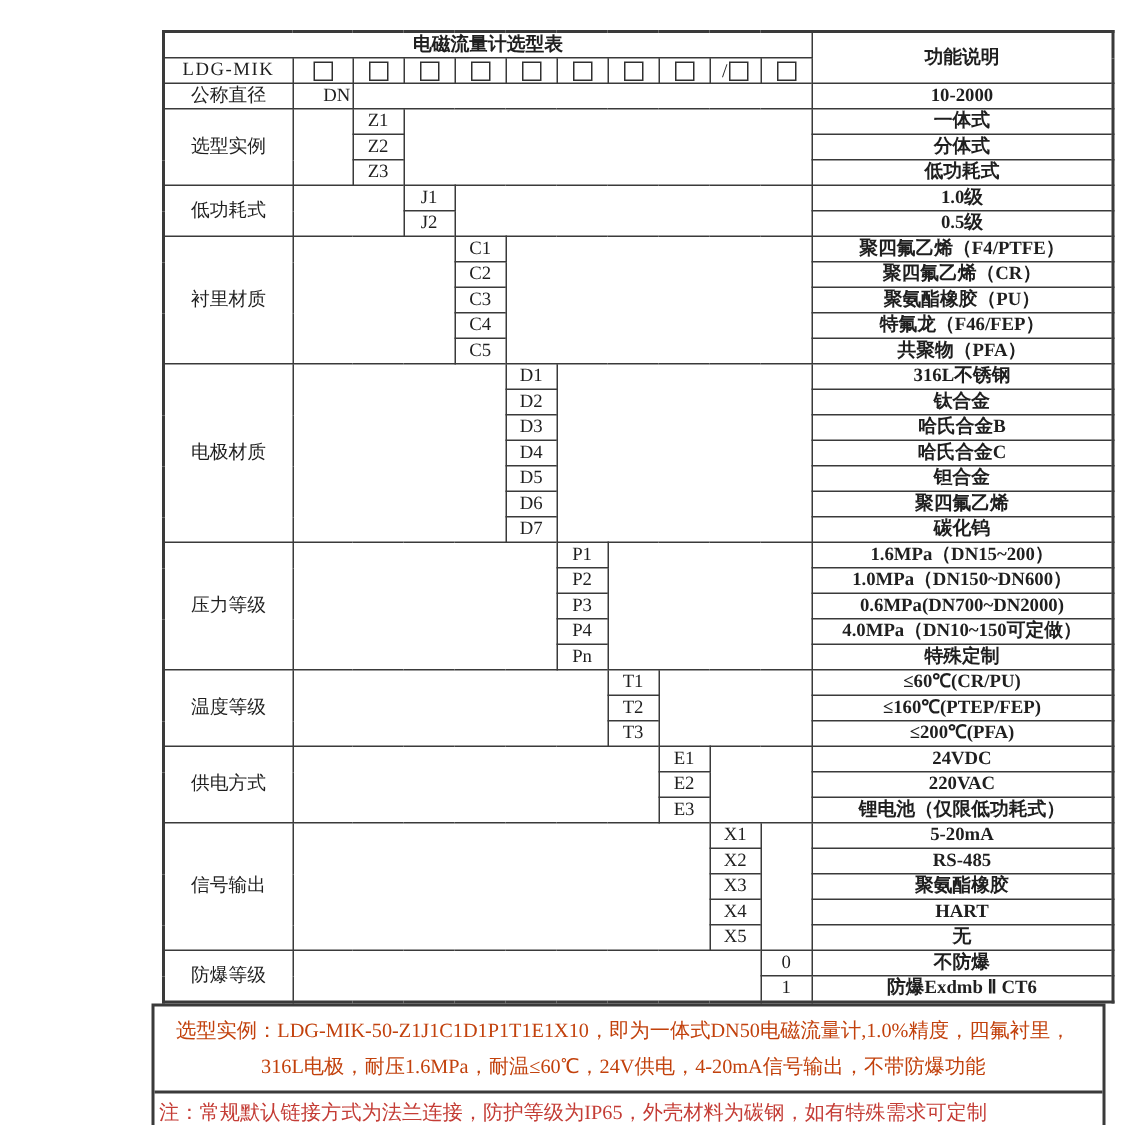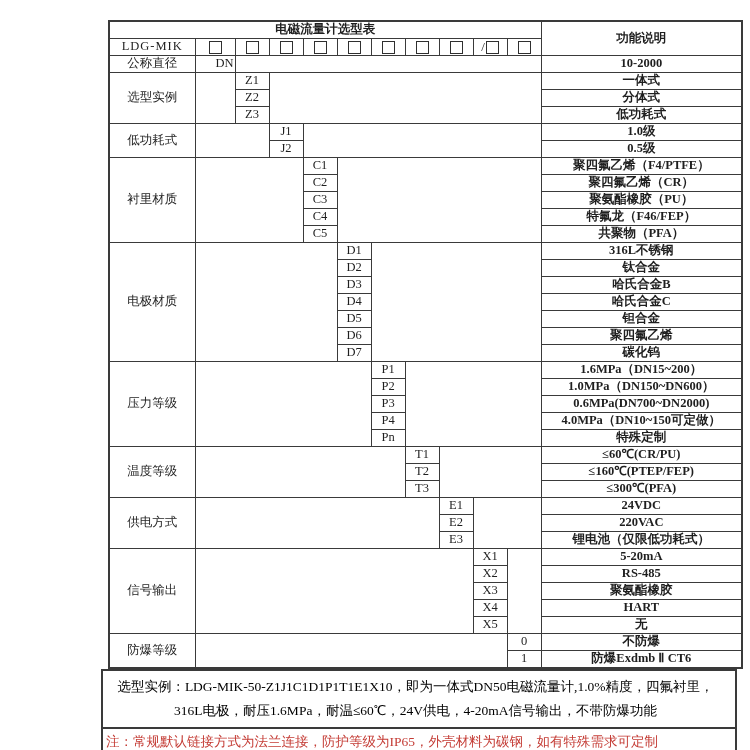--- a/index.html
+++ b/index.html
@@ -13,21 +13,21 @@
   td.lbl{font-size:14px;}
   td.model{font-size:13px;letter-spacing:1px;}
   td.code{font-size:12.5px;}
   td.code.dn{text-align:center;padding-left:20px;}
   td.desc{font-size:13px;font-weight:bold;}
   td.sp{border-color:#3a3a3a;}
   .chk{display:inline-block;width:11px;height:11px;border:1px solid #2f2f2f;
     vertical-align:middle;margin-top:-2px;background:#fff;}
   .slash{font-size:13px;margin-right:1px;}
   .notes{width:632px;margin:0 0 0 57px;border:2px solid #3a3a3a;border-top:2px solid #3a3a3a;}
-  .example{color:#000000;font-size:13.5px;text-align:center;line-height:1.75;
+  .example{color:#c2410c;font-size:13.5px;text-align:center;line-height:1.75;
     padding:4px 15px 5px 8px;border-bottom:2px solid #3a3a3a;}
   .footnote{color:#c43c35;font-size:13.5px;line-height:1.6;padding:2px 2px 3px 3px;
     white-space:nowrap;}
 </style>
 </head>
 <body>
 
 <div class="page">
   <table class="sel">
     <colgroup>
@@ -186,21 +186,21 @@
         <td class="code">T1</td>
         <td rowspan="3" colspan="3" class="sp"></td>
         <td class="desc">≤60℃(CR/PU)</td>
       </tr>
       <tr>
         <td class="code">T2</td>
         <td class="desc">≤160℃(PTEP/FEP)</td>
       </tr>
       <tr>
         <td class="code">T3</td>
-        <td class="desc">≤300℃(PFA)</td>
+        <td class="desc">≤200℃(PFA)</td>
       </tr>
 
       <tr>
         <td rowspan="3" class="lbl">供电方式</td>
         <td rowspan="3" colspan="7" class="sp"></td>
         <td class="code">E1</td>
         <td rowspan="3" colspan="2" class="sp"></td>
         <td class="desc">24VDC</td>
       </tr>
       <tr>

